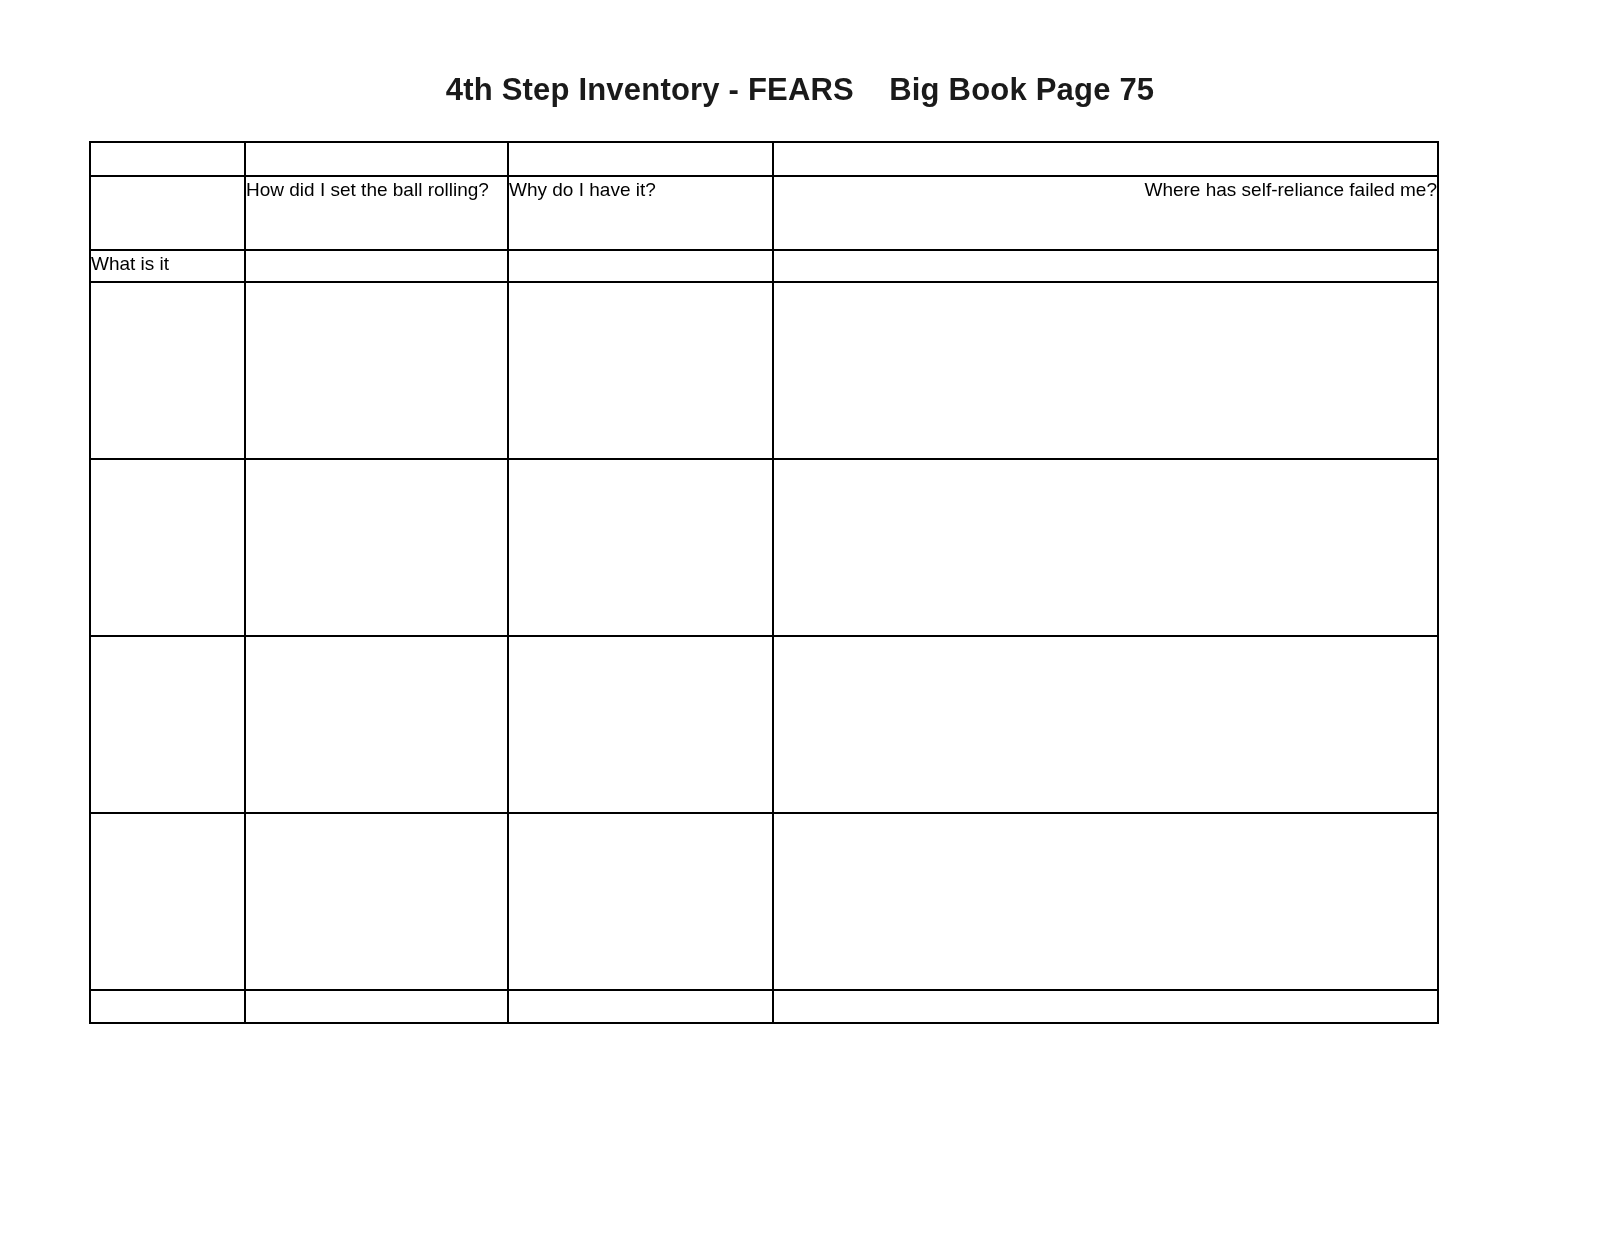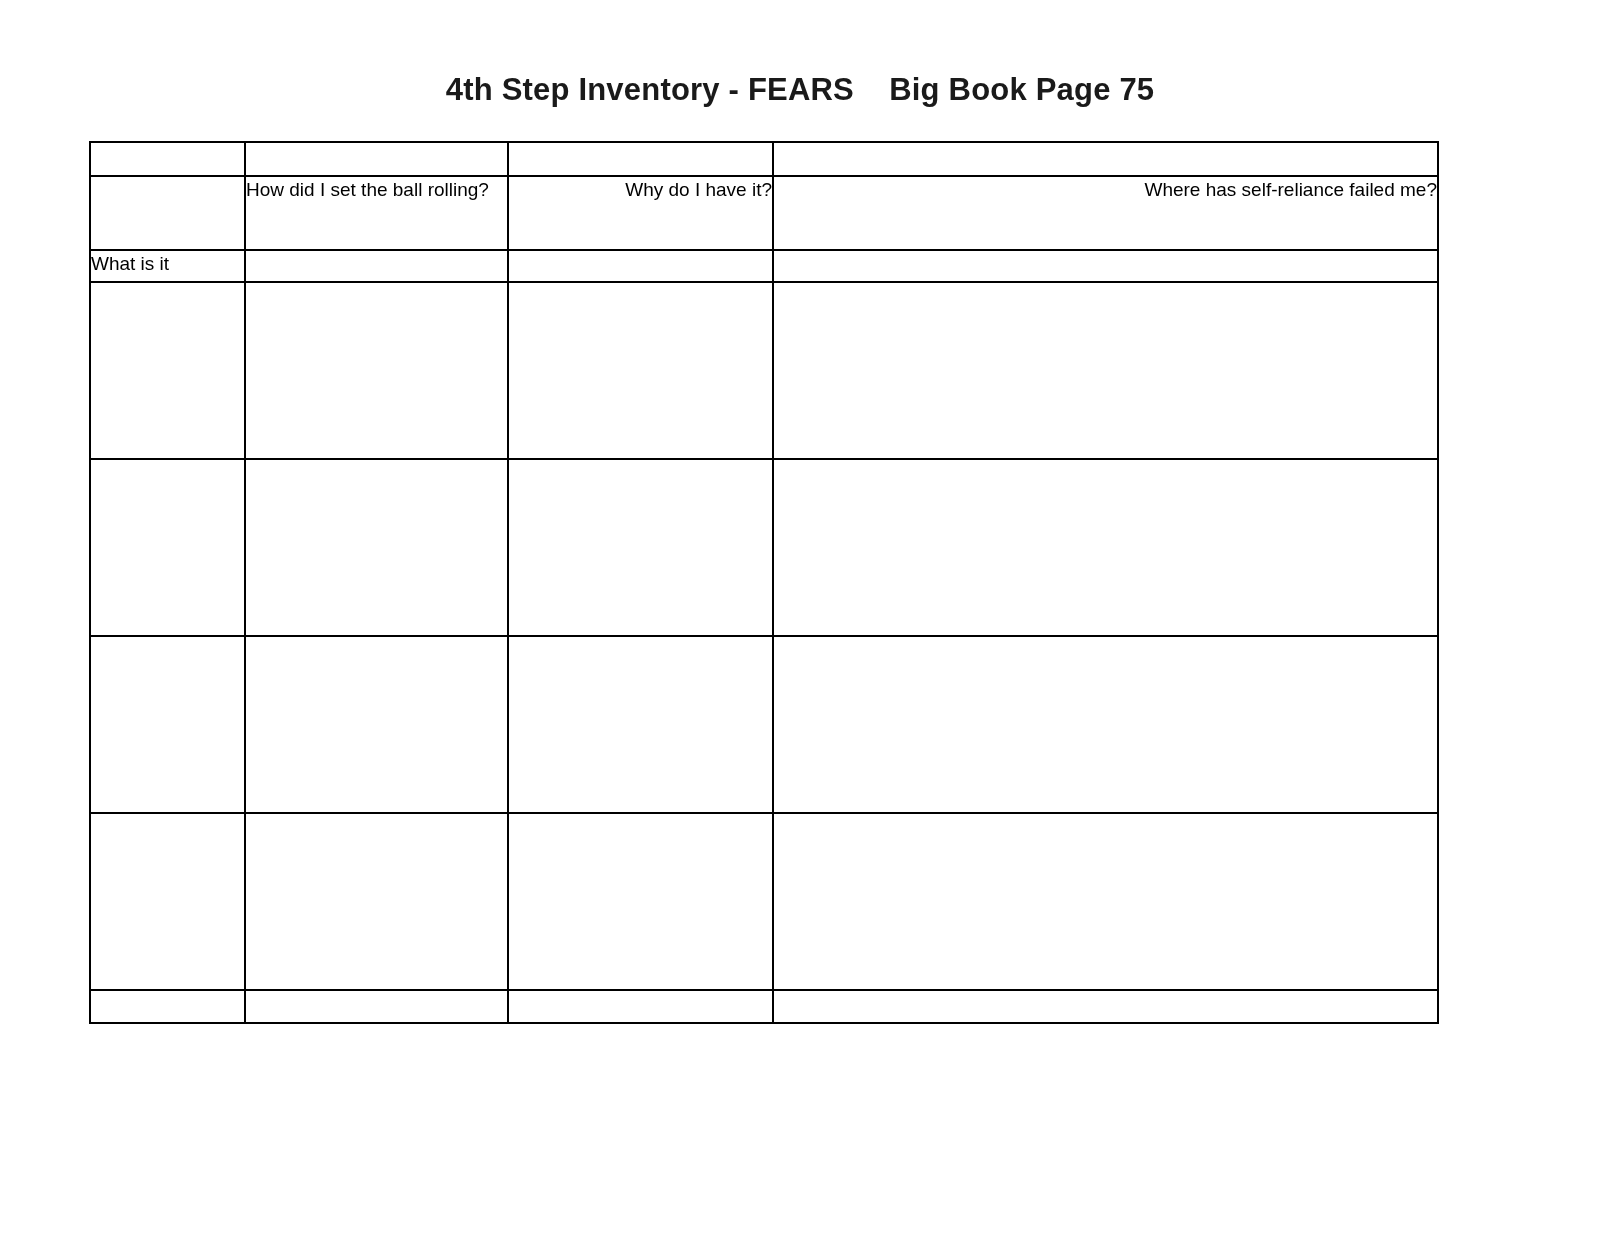--- a/index.html
+++ b/index.html
@@ -73,21 +73,21 @@
   .cell-pad {
     padding: 7px 10px 0 10px;
   }
 
   .hdr-ballrolling {
     padding: 9px 12px 0 12px;
     text-align: left;
   }
   .hdr-why {
     padding: 0 10px;
-    text-align: right;
+    text-align: left;
     vertical-align: bottom;
     padding-bottom: 4px;
   }
   .hdr-where {
     padding: 0 10px;
     text-align: right;
     vertical-align: bottom;
     padding-bottom: 4px;
   }
   .lbl-whatisit {

